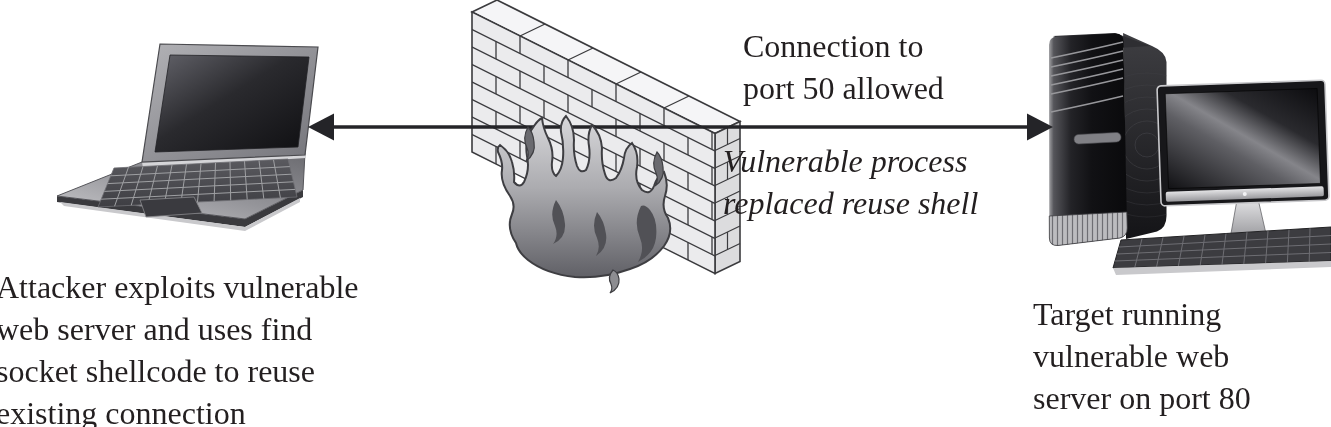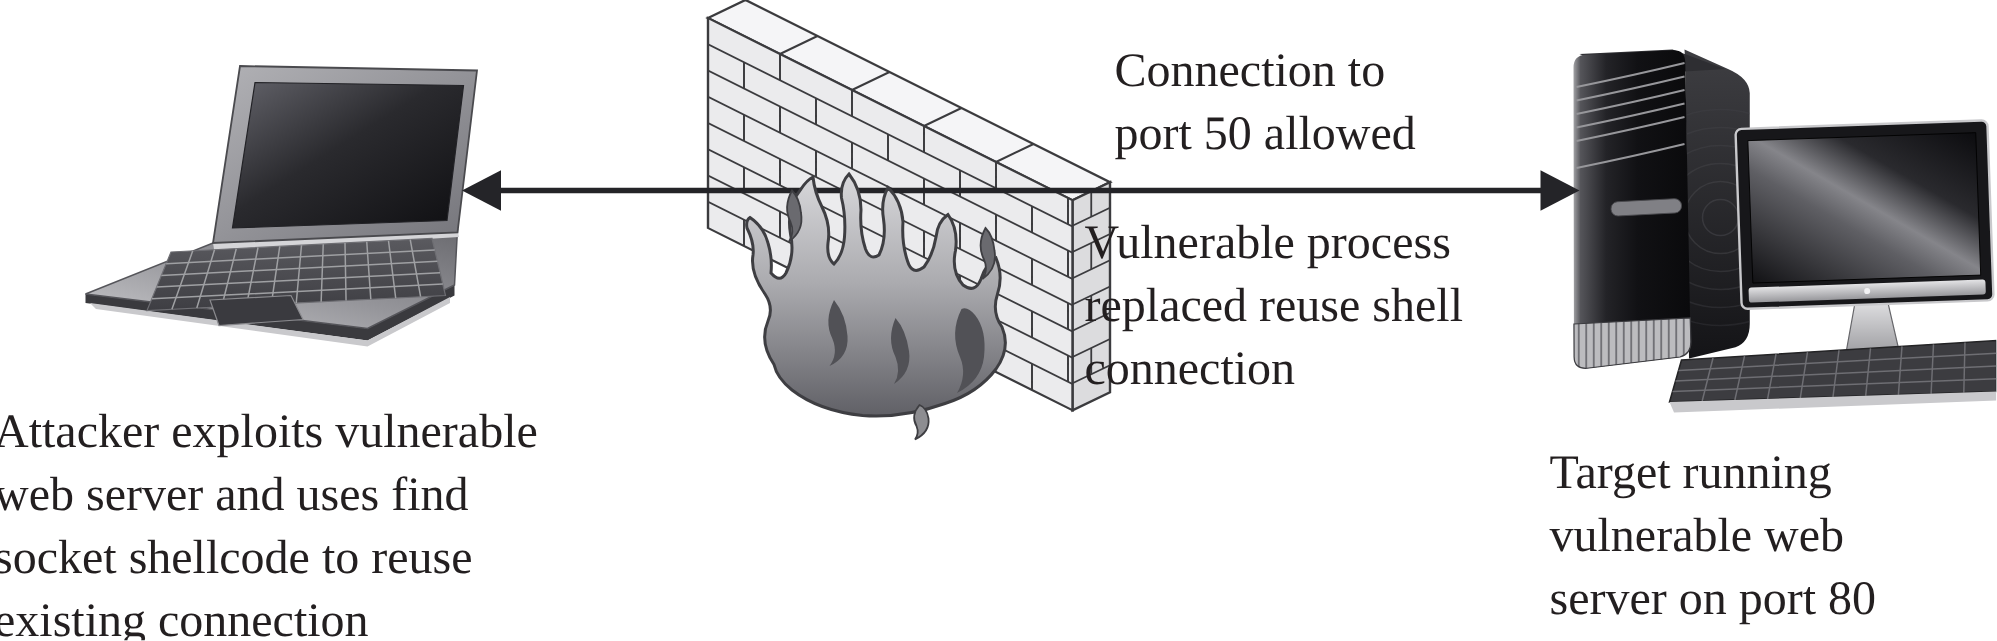--- a/index.html
+++ b/index.html
@@ -3,21 +3,21 @@
 <meta charset="utf-8">
 <style>
   html,body{margin:0;padding:0;background:#ffffff;}
   .canvas{position:relative;width:1331px;height:427px;background:#ffffff;overflow:hidden;
           font-family:"Liberation Serif", serif;}
   .canvas svg{position:absolute;left:0;top:0;}
   .label{position:absolute;font-size:32px;line-height:42px;color:#231f20;text-align:left;
          font-family:"Liberation Serif", serif;}
   .lbl-attacker{left:-4px;top:266px;width:428px;}
   .lbl-connection{left:743px;top:25px;width:300px;}
-  .lbl-process{left:723px;top:140px;width:340px;}
+  .lbl-process{left:723px;top:140px;width:340px;font-style:italic;}
   .lbl-target{left:1033px;top:293px;width:304px;}
 </style>
 </head>
 <body>
 
 <div class="canvas">
 
 <svg width="1331" height="427" viewBox="0 0 1331 427">
   <defs>
     <linearGradient id="gLid" x1="0" y1="0" x2="1" y2="1">
@@ -185,21 +185,20 @@
   </div>
 
   <div class="label lbl-connection">
     <div>Connection to</div>
     <div>port 50 allowed</div>
   </div>
 
   <div class="label lbl-process">
     <div>Vulnerable process</div>
     <div>replaced reuse shell</div>
-    <div>connection</div>
   </div>
 
   <div class="label lbl-target">
     <div>Target running</div>
     <div>vulnerable web</div>
     <div>server on port 80</div>
   </div>
 
 </div>
 

